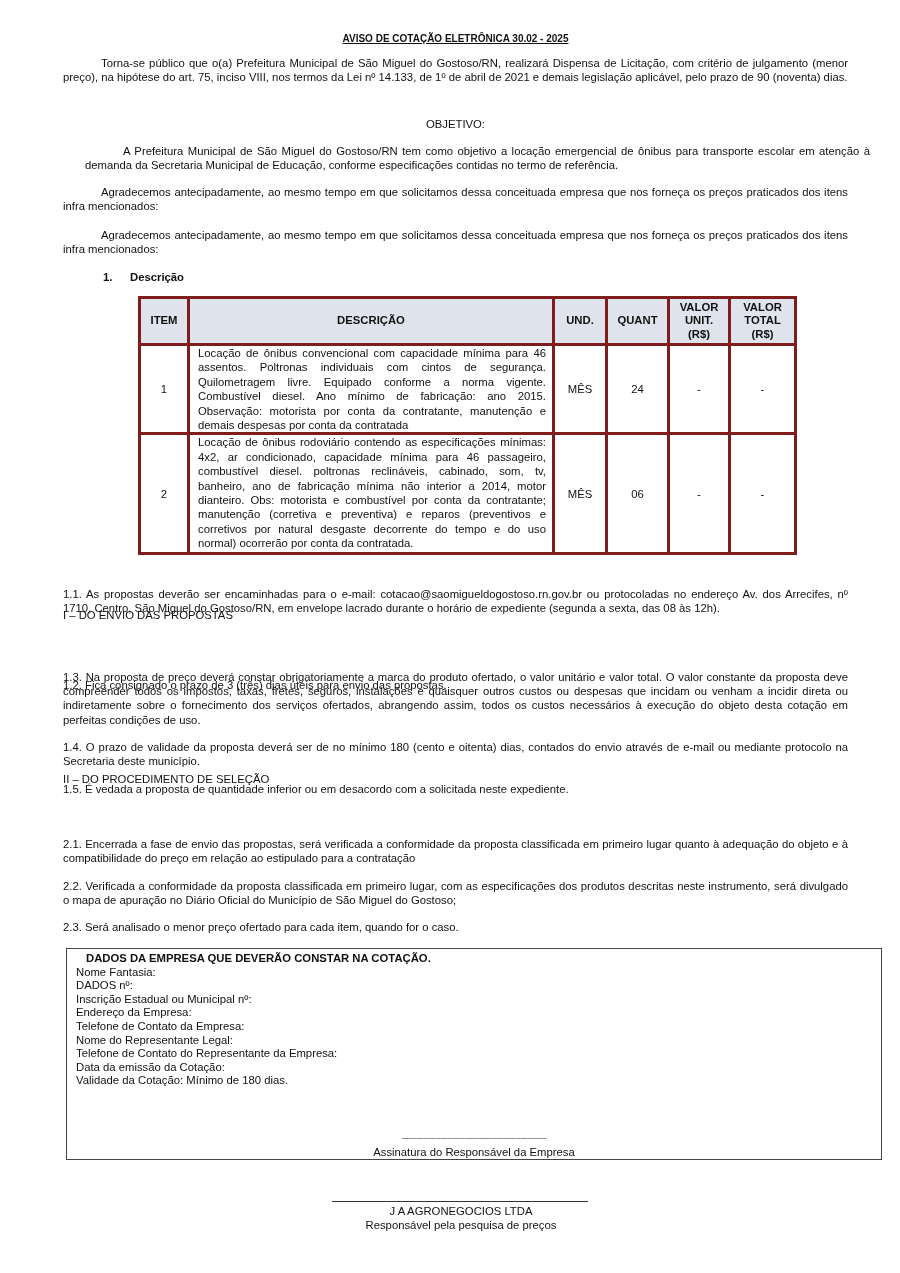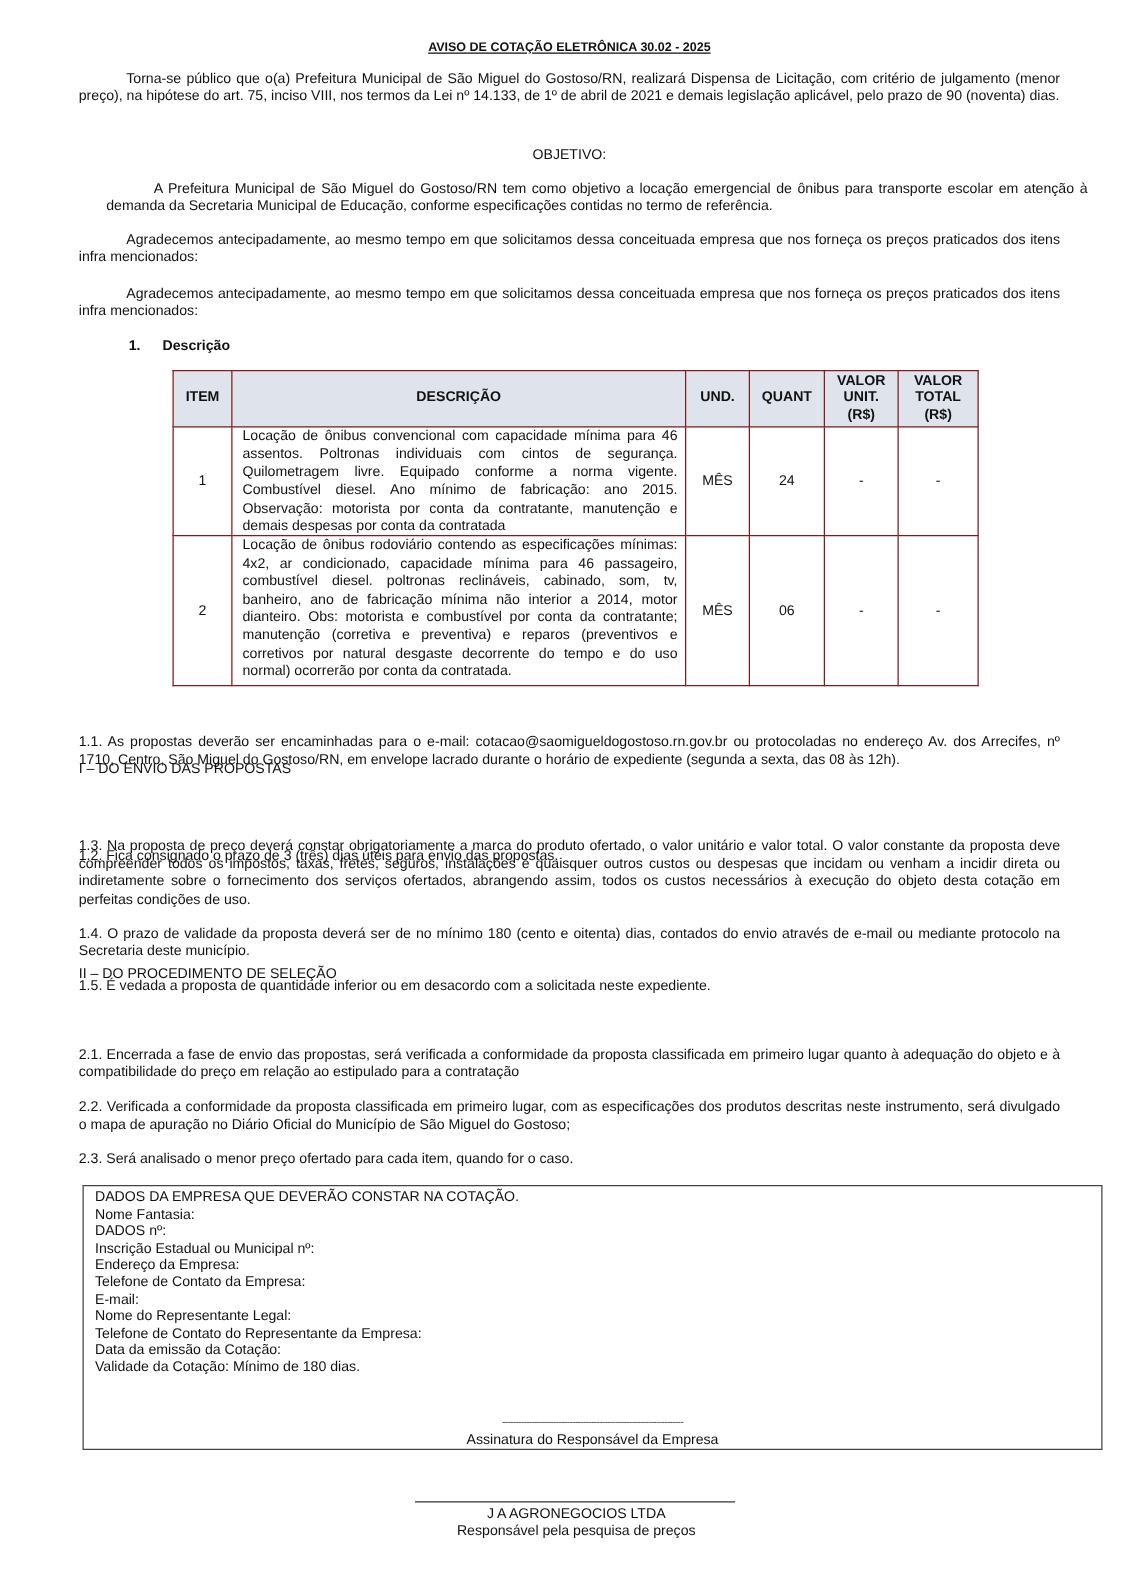--- a/index.html
+++ b/index.html
@@ -18,33 +18,33 @@
   .center { text-align: center; }
   .last-line-left { text-align-last: left; }
   .section-num {
     position: absolute; left: 40px; top: 270px; font-weight: bold;
   }
   .section-num span.num { display: inline-block; width: 27px; }
   table.items {
     position: absolute; left: 75px; top: 296px; border-collapse: collapse;
     font-size: 11.3px; line-height: 14.4px;
   }
-  table.items th, table.items td { border: 1px solid #7f1d1d; padding: 0; }
+  table.items th, table.items td { border: 3px solid #7f1d1d; padding: 0; }
   table.items th {
     background: #dfe4ec; font-weight: bold; text-align: center; vertical-align: middle;
     height: 44px; line-height: 13.5px;
   }
   table.items td { text-align: center; vertical-align: middle; }
   table.items td.desc { text-align: justify; text-align-last: left; padding: 0 6px 0 8px; vertical-align: top; }
   .box {
     position: absolute; left: 66px; top: 948px; width: 816px; height: 212px;
     border: 1px solid #444; box-sizing: border-box;
   }
   .box .inner { position: absolute; left: 9px; top: 3px; line-height: 13.6px; }
-  .box .head { font-weight: normal; }
+  .box .head { font-weight: bold; margin-left: 10px; }
   .box .sig-line { position: absolute; left: 0; width: 100%; top: 184px; text-align: center; font-size: 8px; letter-spacing: -0.5px; line-height: 10px; color: #333; }
   .box .sig-label { position: absolute; left: 0; width: 100%; top: 196px; text-align: center; }
   .footer-line { position: absolute; left: 332px; top: 1201px; width: 256px; border-top: 1px solid #333; }
   .footer-name { position: absolute; left: 0; width: 922px; top: 1204px; text-align: center; }
   .footer-role { position: absolute; left: 0; width: 922px; top: 1218px; text-align: center; }
 </style>
 </head>
 <body>
 
 <div class="page">
@@ -117,21 +117,20 @@
 </div>
 
 <div class="box">
   <div class="inner">
     <div class="head">DADOS DA EMPRESA QUE DEVERÃO CONSTAR NA COTAÇÃO.</div>
     <div>Nome Fantasia:</div>
     <div>DADOS nº:</div>
     <div>Inscrição Estadual ou Municipal nº:</div>
     <div>Endereço da Empresa:</div>
     <div>Telefone de Contato da Empresa:</div>
-    <div>E-mail:</div>
     <div>Nome do Representante Legal:</div>
     <div>Telefone de Contato do Representante da Empresa:</div>
     <div>Data da emissão da Cotação:</div>
     <div>Validade da Cotação: Mínimo de 180 dias.</div>
   </div>
   <div class="sig-line">-------------------------------------------------------------------</div>
   <div class="sig-label">Assinatura do Responsável da Empresa</div>
 </div>
 
 <div class="footer-line"></div>

